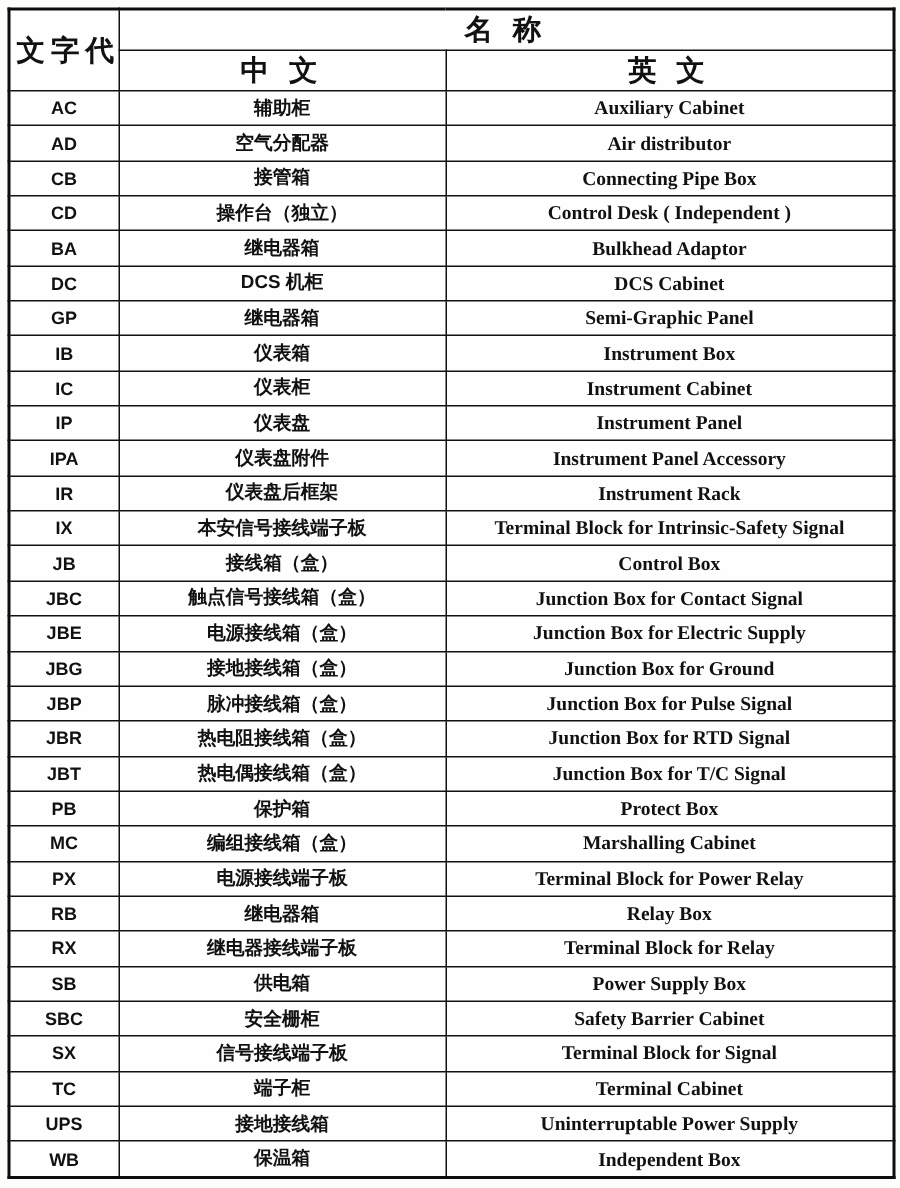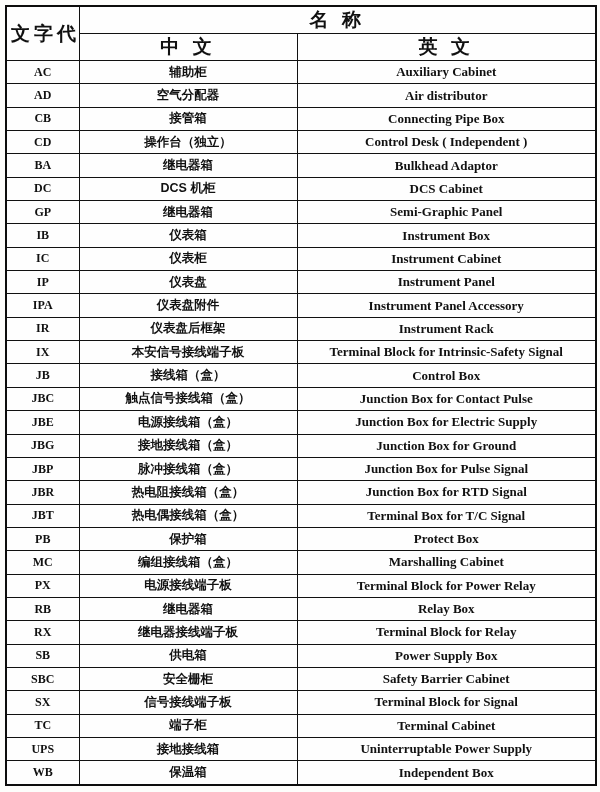--- a/index.html
+++ b/index.html
@@ -41,21 +41,21 @@
     font-family: "Liberation Sans", sans-serif;
   }
   .hdr {
     font-family: "Liberation Sans", sans-serif;
     font-weight: bold;
     font-size: 19px;
     letter-spacing: 4px;
     height: 25px;
   }
   .code-cell {
-    font-family: Liberation Serif, serif;
+    font-family: Liberation Sans, sans-serif;
     font-weight: bold;
     font-size: 12px;
   }
   .cell-cn {
     font-weight: bold;
     font-size: 12.5px;
   }
   .cell-en {
     font-family: Liberation Serif, serif;
     font-weight: bold;
@@ -163,21 +163,21 @@
 
   <tr>
     <td class="code-cell">JB</td>
     <td class="cell-cn">接线箱（盒）</td>
     <td class="cell-en">Control Box</td>
   </tr>
 
   <tr>
     <td class="code-cell">JBC</td>
     <td class="cell-cn">触点信号接线箱（盒）</td>
-    <td class="cell-en">Junction Box for Contact Pulse</td>
+    <td class="cell-en">Junction Box for Contact Signal</td>
   </tr>
 
   <tr>
     <td class="code-cell">JBE</td>
     <td class="cell-cn">电源接线箱（盒）</td>
     <td class="cell-en">Junction Box for Electric Supply</td>
   </tr>
 
   <tr>
     <td class="code-cell">JBG</td>
@@ -193,21 +193,21 @@
 
   <tr>
     <td class="code-cell">JBR</td>
     <td class="cell-cn">热电阻接线箱（盒）</td>
     <td class="cell-en">Junction Box for RTD Signal</td>
   </tr>
 
   <tr>
     <td class="code-cell">JBT</td>
     <td class="cell-cn">热电偶接线箱（盒）</td>
-    <td class="cell-en">Terminal Box for T/C Signal</td>
+    <td class="cell-en">Junction Box for T/C Signal</td>
   </tr>
 
   <tr>
     <td class="code-cell">PB</td>
     <td class="cell-cn">保护箱</td>
     <td class="cell-en">Protect Box</td>
   </tr>
 
   <tr>
     <td class="code-cell">MC</td>

